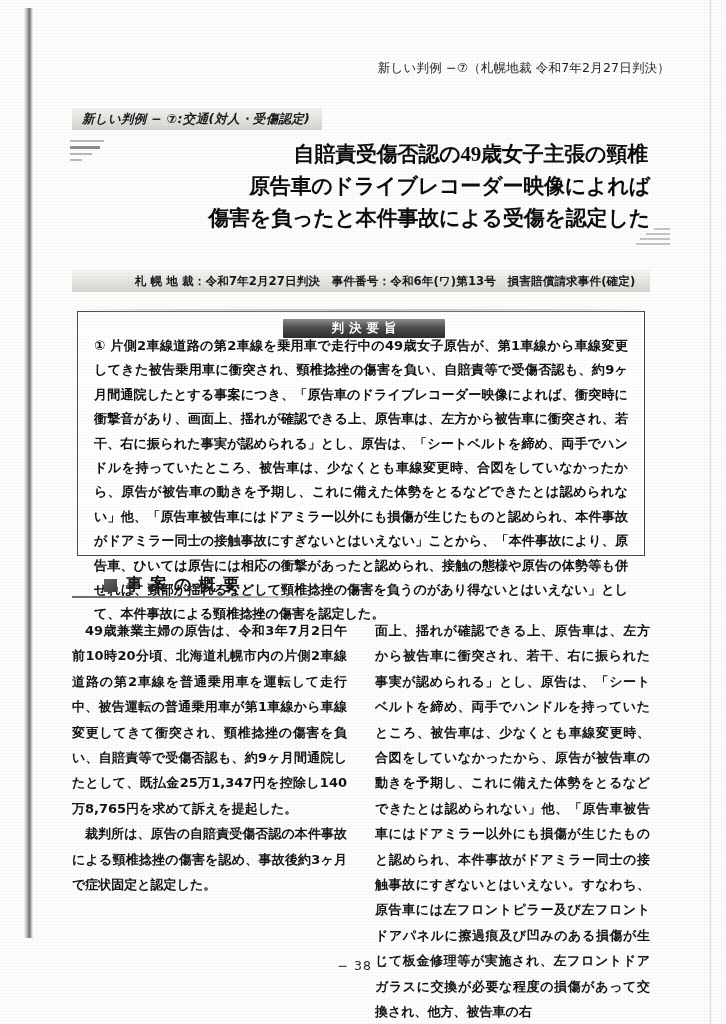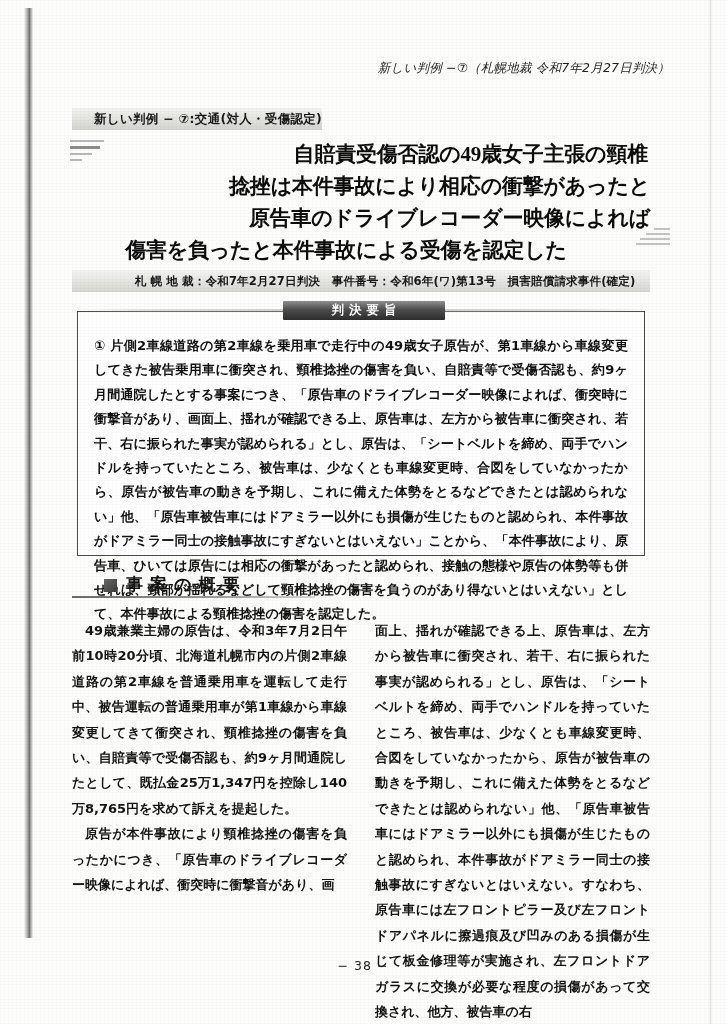--- a/index.html
+++ b/index.html
@@ -67,35 +67,35 @@
 
   
   .running-head {
     position: absolute;
     right: 56px;
     top: 60px;
     font-size: 12.5px;
     letter-spacing: .2px;
     color: #1f1f1f;
     white-space: nowrap;
-    font-style: italic;
   }
 
   
   .series-bar {
     position: absolute;
     left: 72px;
     top: 108px;
     width: 250px;
     height: 22px;
     background: linear-gradient(to bottom, #f2f2f0 0%, #e2e2df 55%, #d3d3d0 100%);
     display: flex;
     align-items: center;
-    padding-left: 22px;
+    padding-left: 10px;
     box-sizing: border-box;
+    font-style: italic;
   }
   .series-bar span {
     font-size: 12.5px;
     font-weight: 700;
     color: #1a1a1a;
     letter-spacing: .3px;
     white-space: nowrap;
   }
 
   
@@ -169,21 +169,21 @@
     font-weight: 700;
     color: #1a1a1a;
     letter-spacing: .1px;
     white-space: nowrap;
   }
 
   
   .ruling-banner {
     position: absolute;
     left: 283px;
-    top: 301px;
+    top: 319px;
     width: 162px;
     height: 19px;
     background: linear-gradient(to bottom, #8e8e8e 0%, #4d4d4d 45%, #2c2c2c 100%);
     border-radius: 1px;
     display: flex;
     align-items: center;
     justify-content: center;
     z-index: 3;
   }
   .ruling-banner span {
@@ -322,21 +322,20 @@
   </div>
   <div class="fleck-group-right">
     <i></i>
       <i></i>
       <i></i>
       <i></i>
   </div>
 
   <div class="headline">
     <div>自賠責受傷否認の49歳女子主張の頸椎</div>
-    <div>捻挫は本件事故により相応の衝撃があったと</div>
     <div>原告車のドライブレコーダー映像によれば</div>
     <div>傷害を負ったと本件事故による受傷を認定した</div>
   </div>
 
   <div class="meta-bar">
     <span>札 幌 地 裁：令和7年2月27日判決　事件番号：令和6年(ワ)第13号　損害賠償請求事件(確定)</span>
   </div>
 
   <div class="banner-wings"></div>
   <div class="ruling-banner">
@@ -349,21 +348,21 @@
 
   <div class="section-heading">
     <span class="sq"></span>
     <span class="txt">事案の概要</span>
   </div>
   <div class="heading-rule"></div>
 
   <div class="body-cols">
     <div class="col">
       <p>49歳兼業主婦の原告は、令和3年7月2日午前10時20分頃、北海道札幌市内の片側2車線道路の第2車線を普通乗用車を運転して走行中、被告運転の普通乗用車が第1車線から車線変更してきて衝突され、頸椎捻挫の傷害を負い、自賠責等で受傷否認も、約9ヶ月間通院したとして、既払金25万1,347円を控除し140万8,765円を求めて訴えを提起した。</p>
-      <p>原告が本件事故により頸椎捻挫の傷害を負ったかにつき、「原告車のドライブレコーダー映像によれば、衝突時に衝撃音があり、画</p>
+      <p>裁判所は、原告の自賠責受傷否認の本件事故による頸椎捻挫の傷害を認め、事故後約3ヶ月で症状固定と認定した。</p>
     </div>
     <div class="col">
       <p class="no-indent">面上、揺れが確認できる上、原告車は、左方から被告車に衝突され、若干、右に振られた事実が認められる」とし、原告は、「シートベルトを締め、両手でハンドルを持っていたところ、被告車は、少なくとも車線変更時、合図をしていなかったから、原告が被告車の動きを予期し、これに備えた体勢をとるなどできたとは認められない」他、「原告車被告車にはドアミラー以外にも損傷が生じたものと認められ、本件事故がドアミラー同士の接触事故にすぎないとはいえない。すなわち、原告車には左フロントピラー及び左フロントドアパネルに擦過痕及び凹みのある損傷が生じて板金修理等が実施され、左フロントドアガラスに交換が必要な程度の損傷があって交換され、他方、被告車の右</p>
     </div>
   </div>
 
   <div class="folio">− 38 −</div>
 </div>
 
 <div class="noise"></div>

